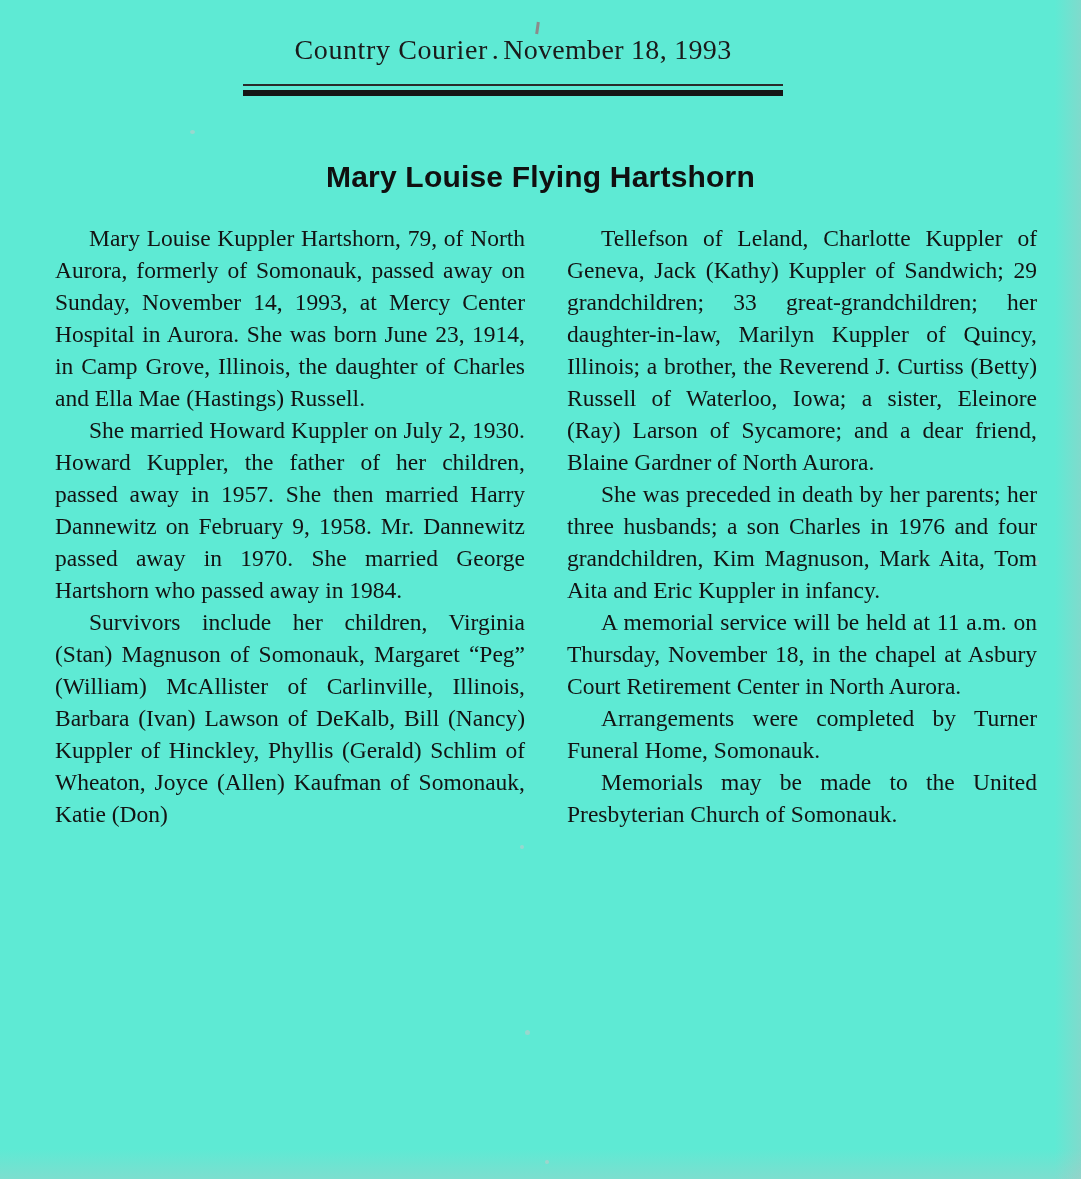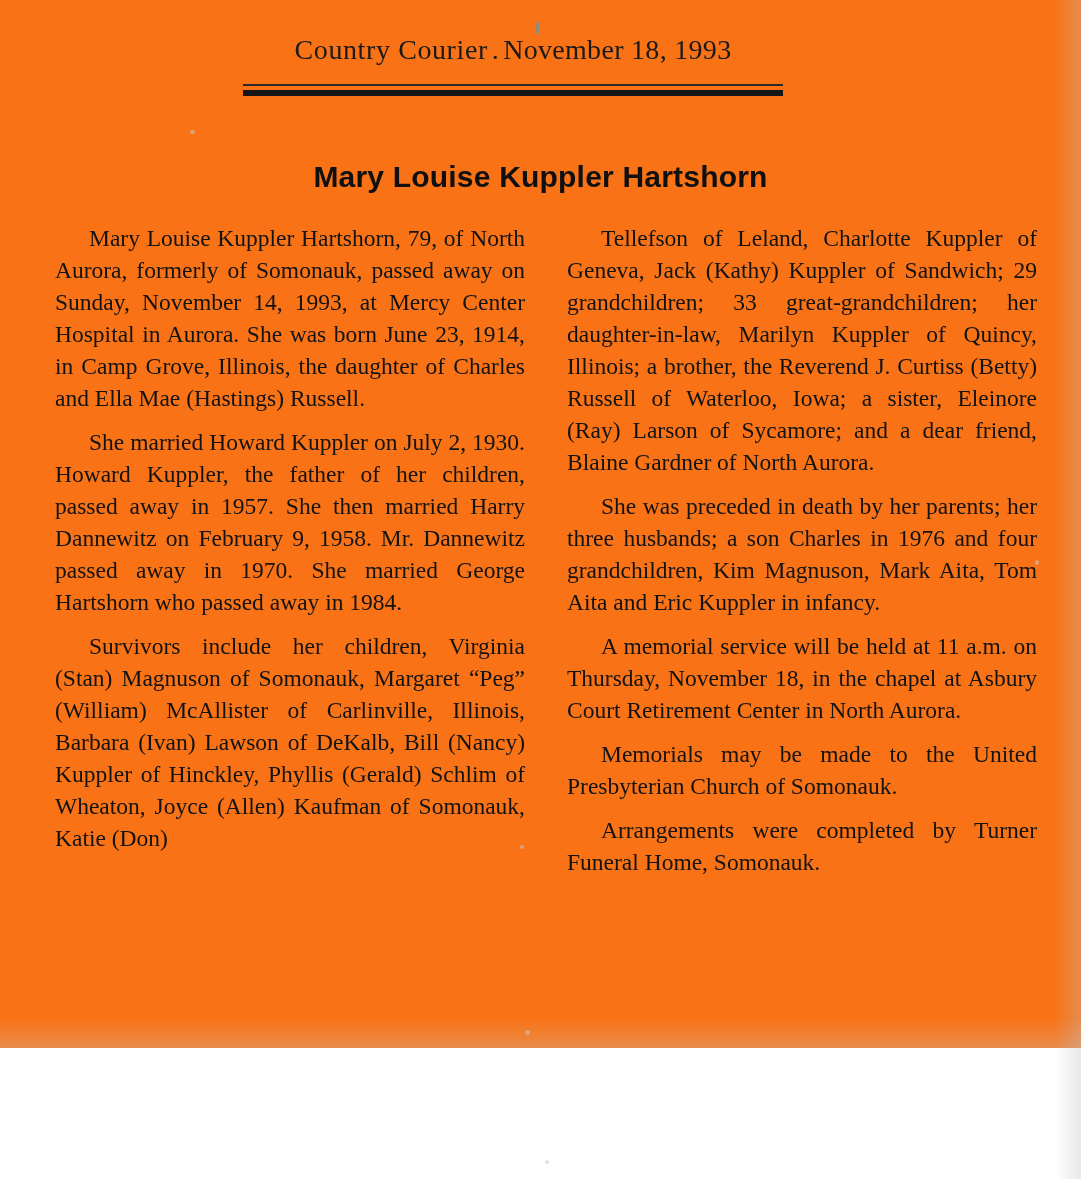--- a/index.html
+++ b/index.html
@@ -11,22 +11,22 @@
     width: 1081px;
     height: 1179px;
     font-family: "Liberation Serif", serif;
     color: #111111;
     position: relative;
     overflow: hidden;
   }
   .page {
     position: relative;
     width: 1081px;
-    height: 1048px;
-    background: #f97316;
+    height: 1179px;
+    background: #5eead4;
   }
 
   
   .masthead {
     position: absolute;
     top: 34px;
     left: 243px;
     width: 540px;
     text-align: center;
   }
@@ -103,21 +103,21 @@
     text-indent: 34px;
     color: #131313;
     font-family: "Liberation Serif", serif;
     -webkit-hyphens: none;
     hyphens: none;
   }
   .col p.tight {
     word-spacing: -1px;
   }
   .col p + p {
-    margin-top: 12px;
+    margin-top: 0;
   }
 
   
   .speck {
     position: absolute;
     background: #c9c9c9;
     border-radius: 50%;
     opacity: .55;
   }
   .edge-shade {
@@ -147,34 +147,34 @@
   <div class="tick"></div>
 
   <div class="masthead">
     <div class="masthead-line">
       <span class="paper">Country Courier</span><span class="dot">.</span><span class="date">November 18, 1993</span>
     </div>
   </div>
   <div class="rule-thin"></div>
   <div class="rule-thick"></div>
 
-  <div class="headline">Mary Louise Kuppler  Hartshorn</div>
+  <div class="headline">Mary Louise Flying  Hartshorn</div>
 
   <div class="columns">
     <div class="col">
       <p>Mary Louise Kuppler Hartshorn, 79, of North Aurora, formerly of Somonauk, passed away on Sunday, November 14, 1993, at Mercy Center Hospital in Aurora. She was born June 23, 1914, in Camp Grove, Illinois, the daughter of Charles and Ella Mae (Hastings) Russell.</p>
       <p>She married Howard Kuppler on July 2, 1930. Howard Kuppler, the father of her children, passed away in 1957. She then married Harry Dannewitz on February 9, 1958. Mr. Dannewitz passed away in 1970. She married George Hartshorn who passed away in 1984.</p>
       <p>Survivors include her children, Virginia (Stan) Magnuson of Somonauk, Margaret “Peg” (William) McAllister of Carlinville, Illinois, Barbara (Ivan) Lawson of DeKalb, Bill (Nancy) Kuppler of Hinckley, Phyllis (Gerald) Schlim of Wheaton, Joyce (Allen) Kaufman of Somonauk, Katie (Don)</p>
     </div>
     <div class="col">
       <p>Tellefson of Leland, Charlotte Kuppler of Geneva, Jack (Kathy) Kuppler of Sandwich; 29 grandchildren; 33 great-grandchildren; her daughter-in-law, Marilyn Kuppler of Quincy, Illinois; a brother, the Reverend J. Curtiss (Betty) Russell of Waterloo, Iowa; a sister, Eleinore (Ray) Larson of Sycamore; and a dear friend, Blaine Gardner of North Aurora.</p>
       <p>She was preceded in death by her parents; her three husbands; a son Charles in 1976 and four grandchildren, Kim Magnuson, Mark Aita, Tom Aita and Eric Kuppler in infancy.</p>
       <p>A memorial service will be held at 11 a.m. on Thursday, November 18, in the chapel at Asbury Court Retirement Center in North Aurora.</p>
+      <p>Arrangements were completed by Turner Funeral Home, Somonauk.</p>
       <p>Memorials may be made to the United Presbyterian Church of Somonauk.</p>
-      <p>Arrangements were completed by Turner Funeral Home, Somonauk.</p>
     </div>
   </div>
 
   <div class="speck" style="top:130px;left:190px;width:5px;height:4px;"></div>
   <div class="speck" style="top:560px;left:1035px;width:4px;height:5px;"></div>
   <div class="speck" style="top:845px;left:520px;width:4px;height:4px;"></div>
   <div class="speck" style="top:1030px;left:525px;width:5px;height:5px;"></div>
   <div class="speck" style="top:1160px;left:545px;width:4px;height:4px;"></div>
 
   <div class="edge-shade"></div>

